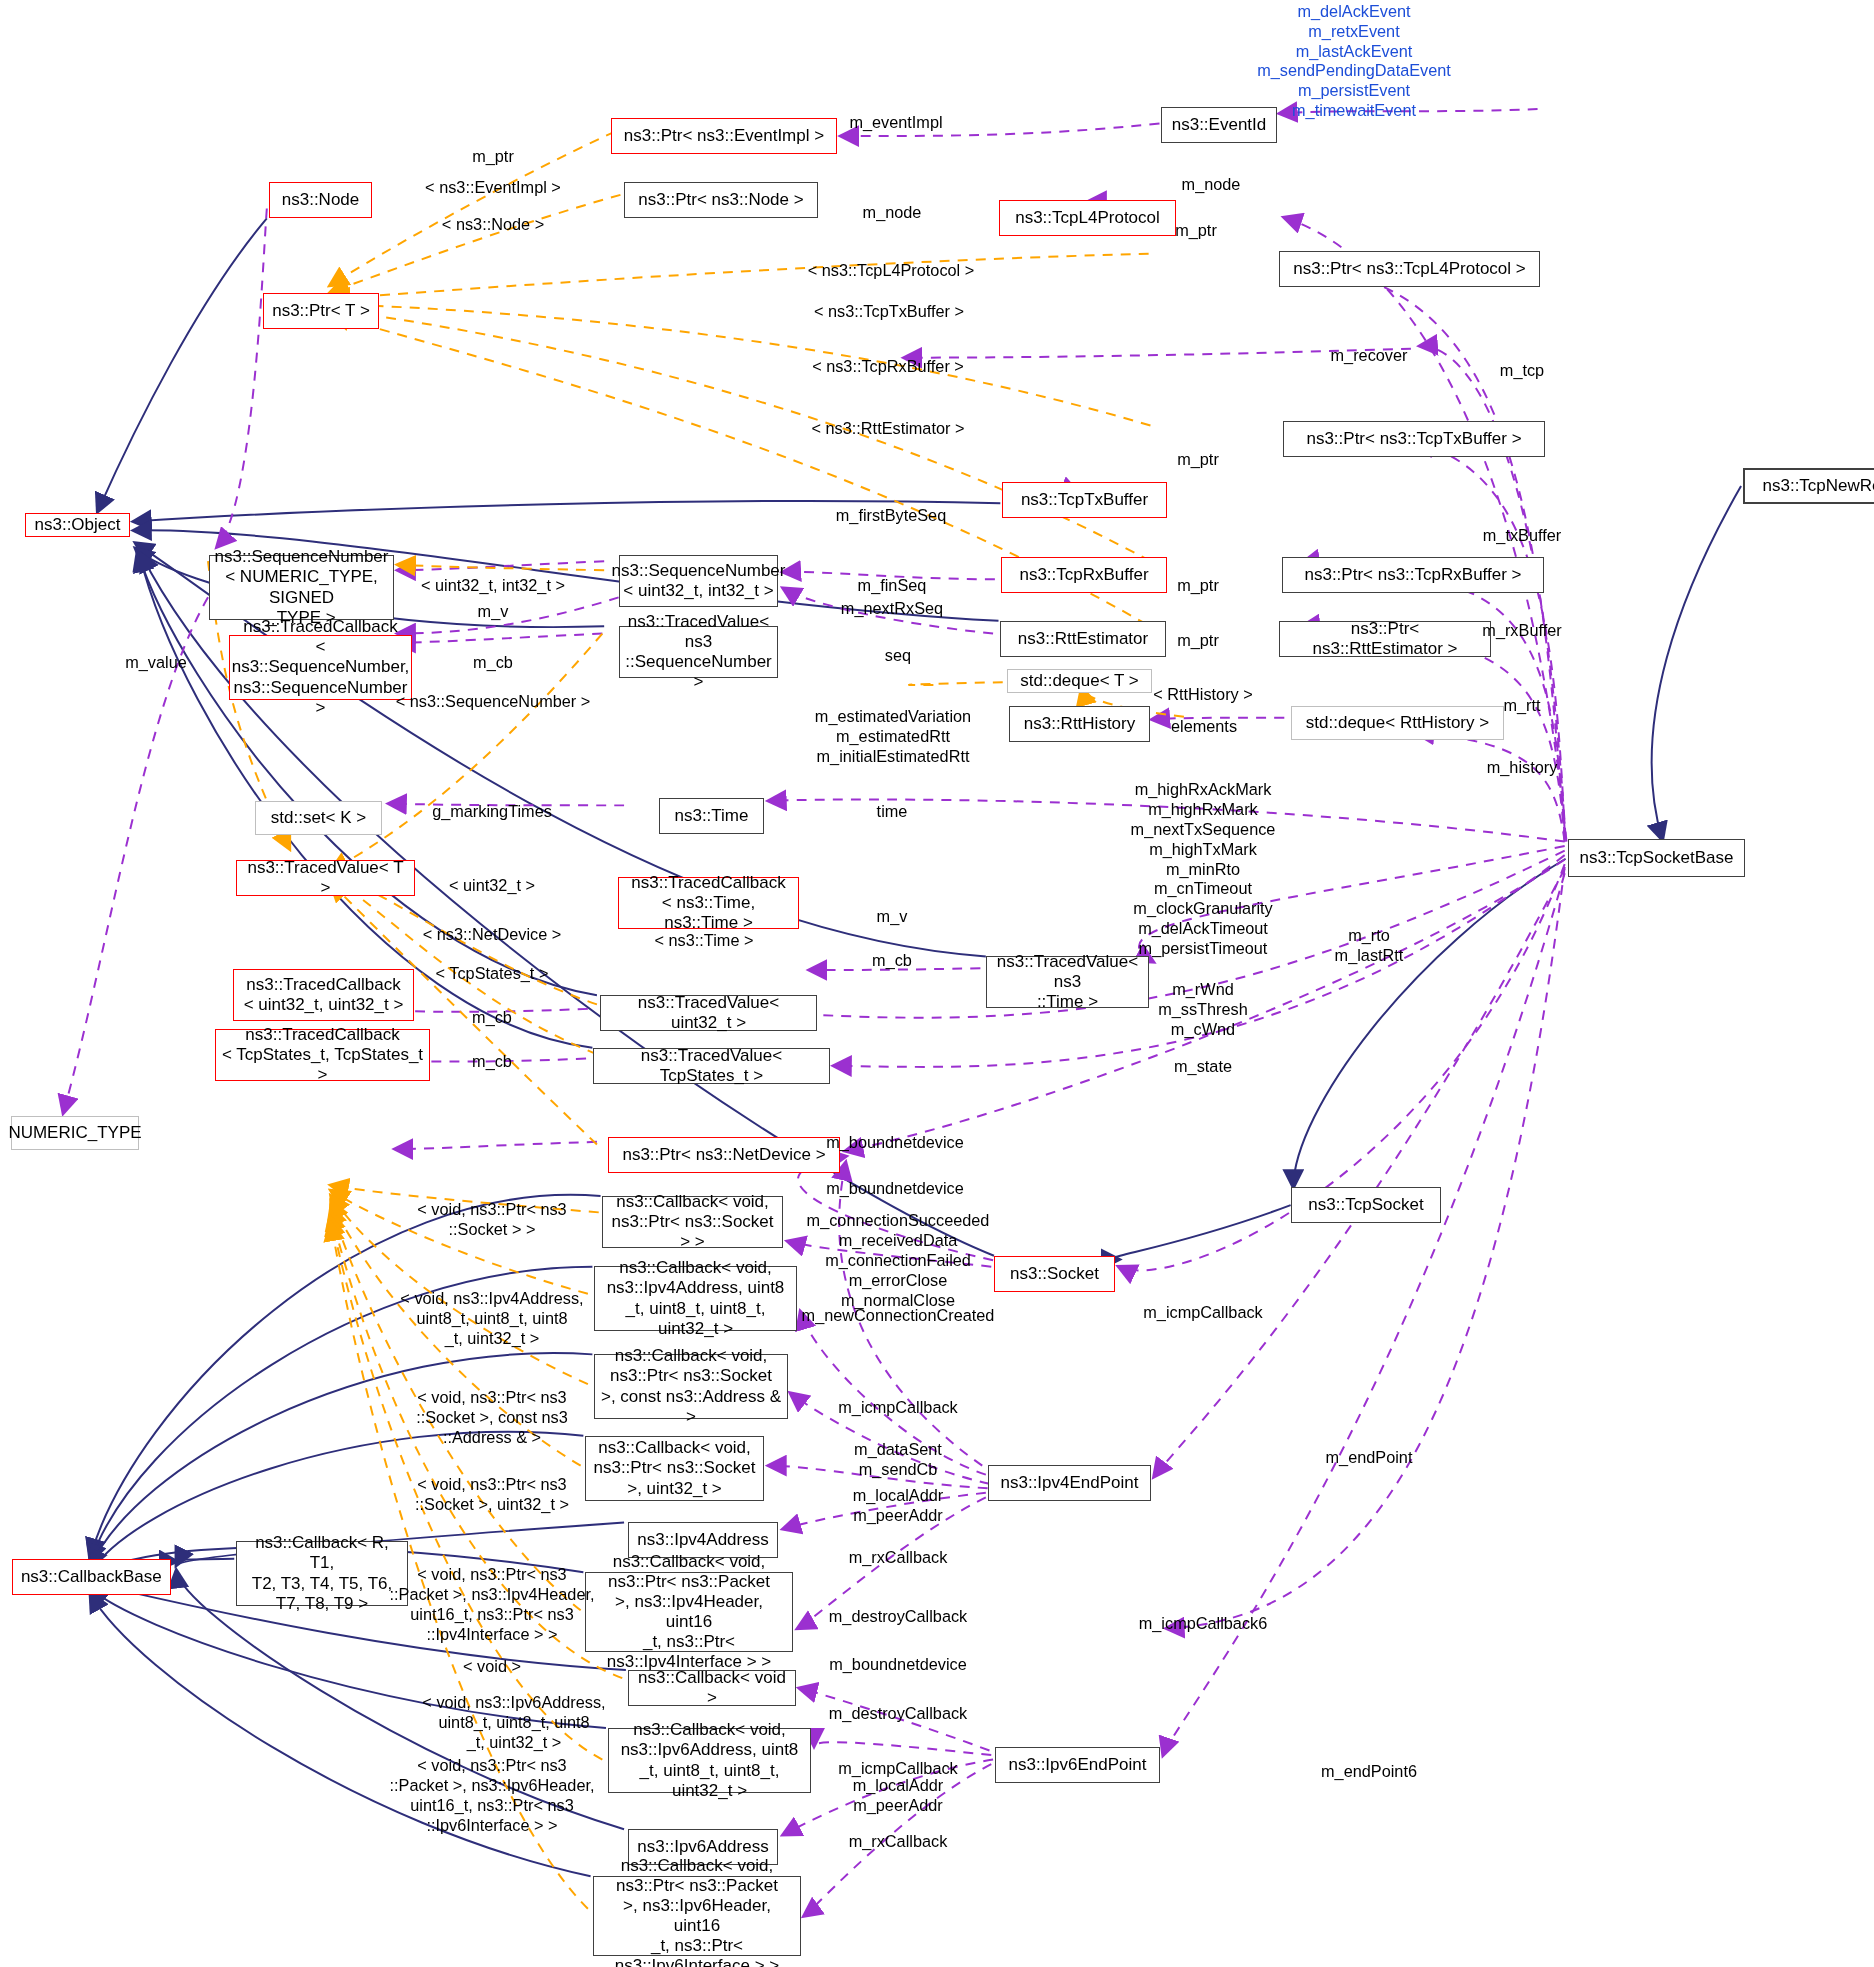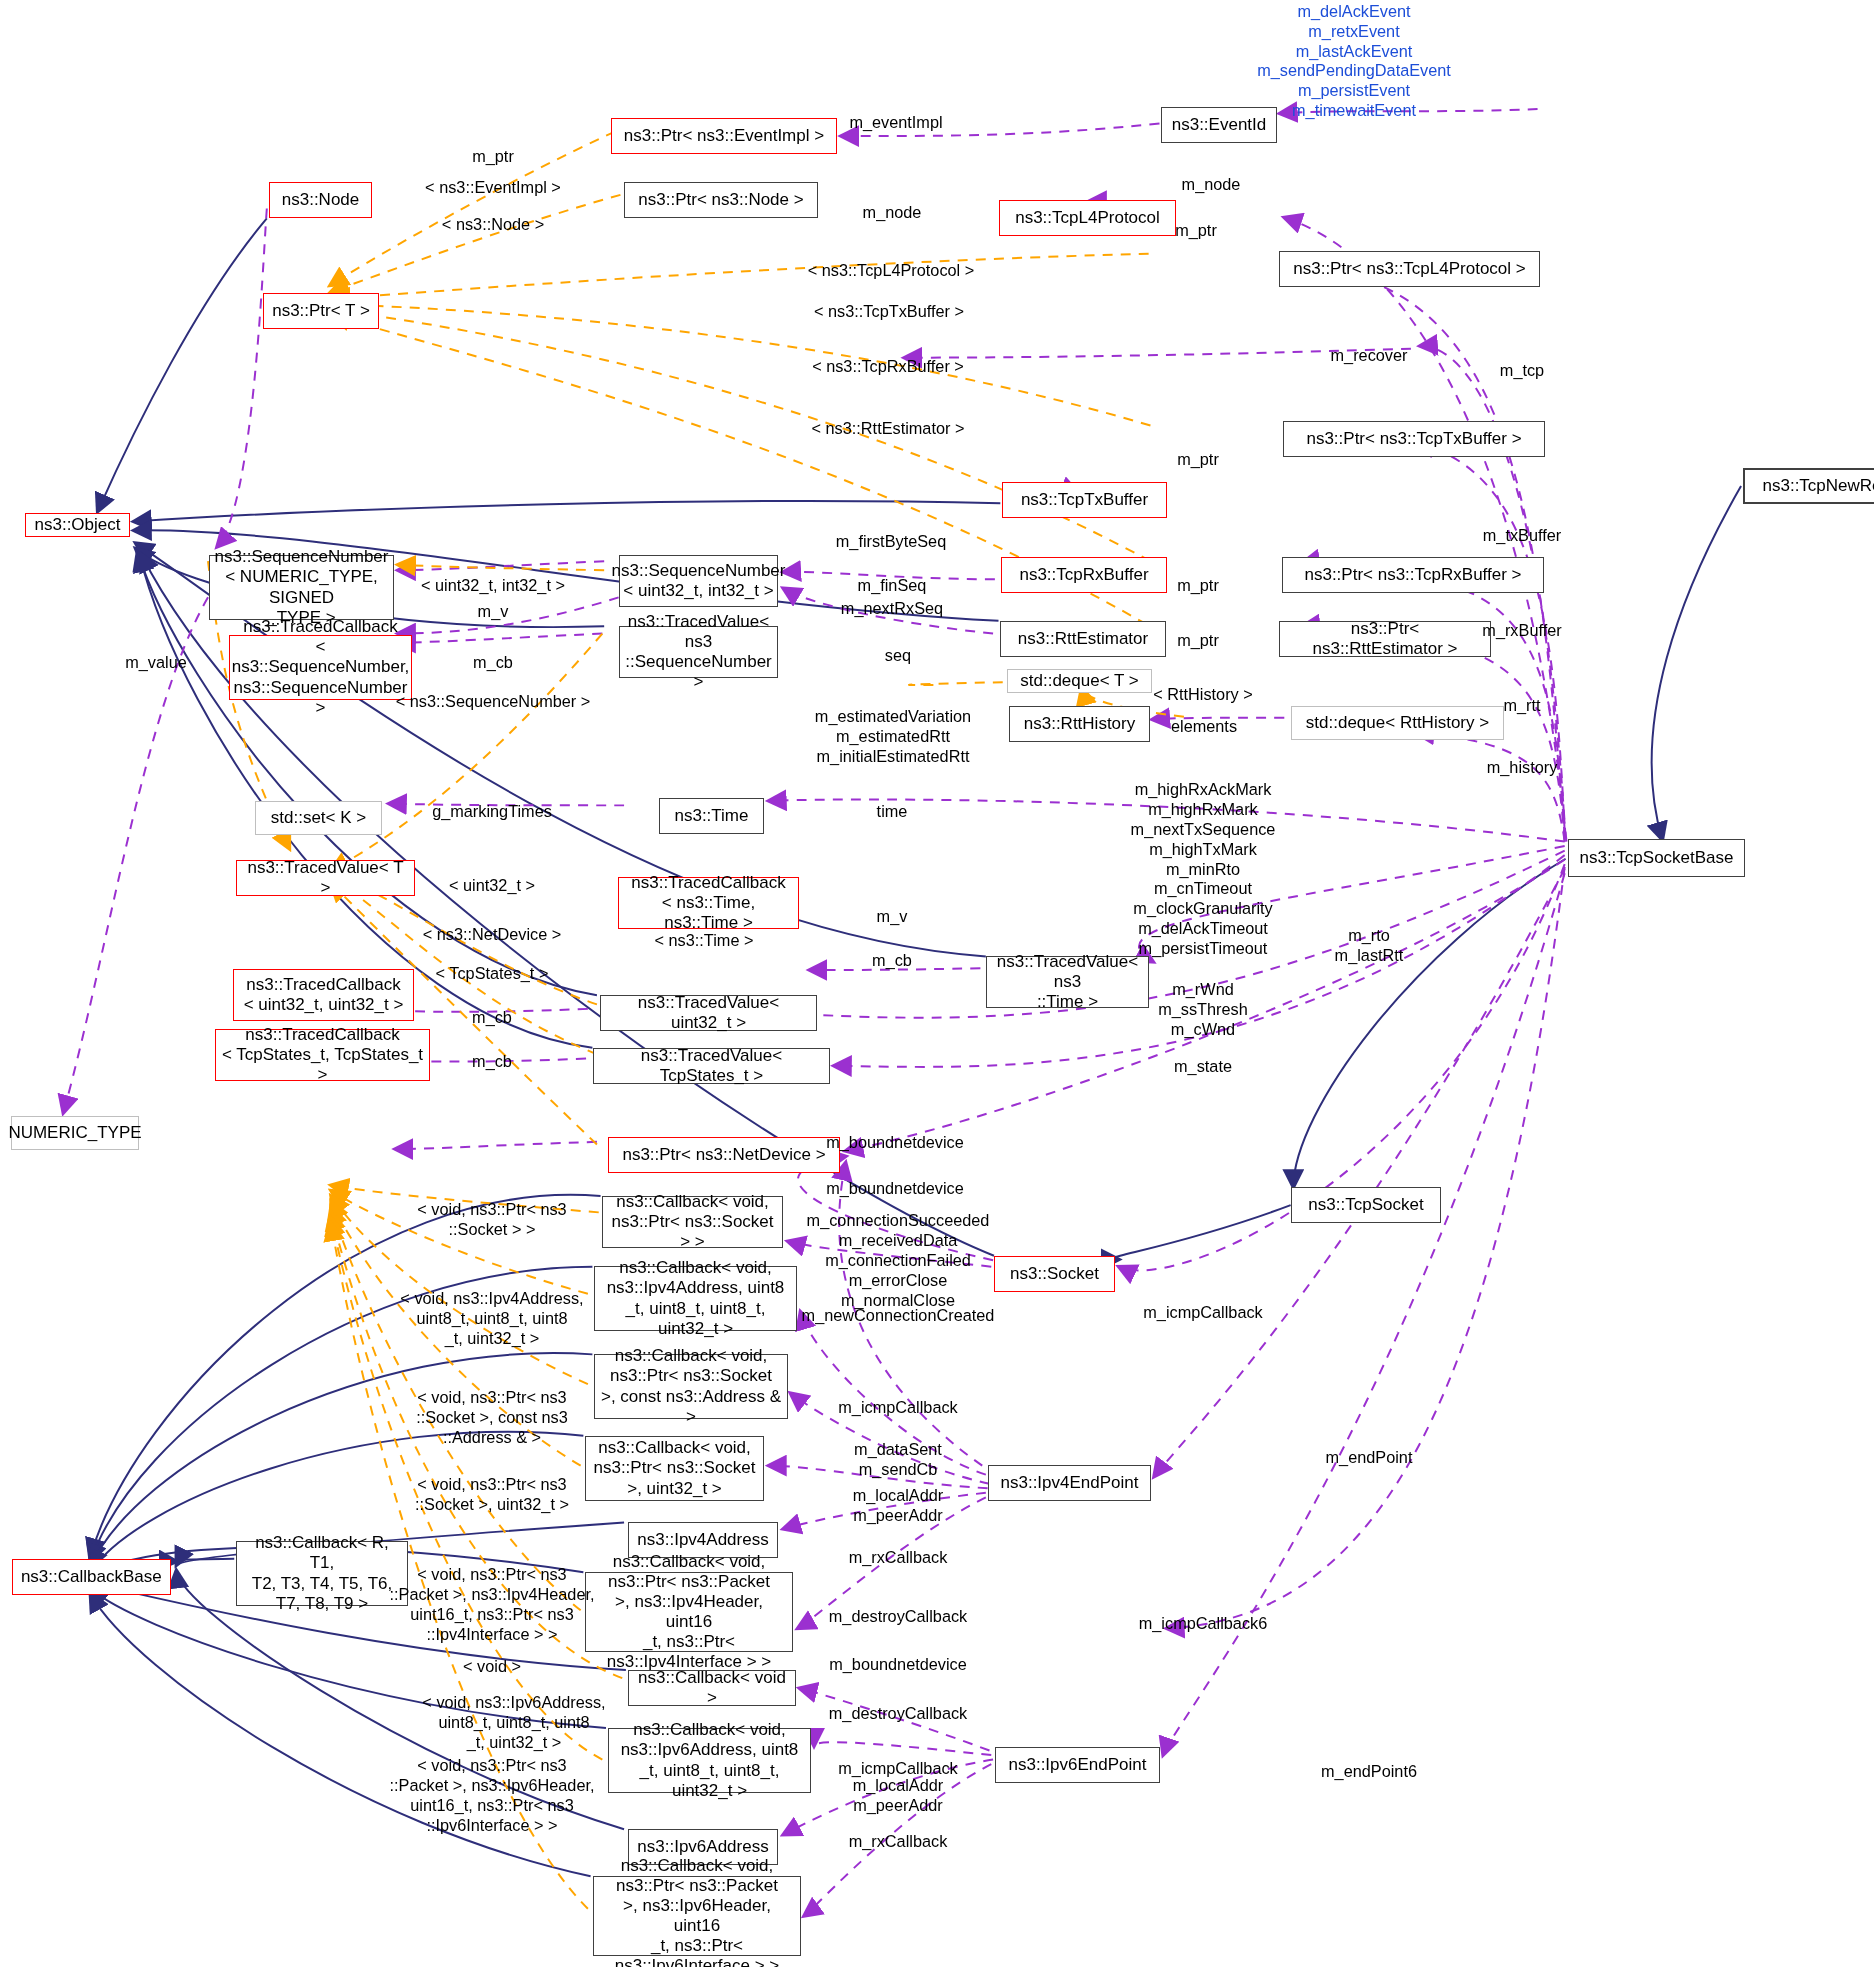--- a/index.html
+++ b/index.html
@@ -245,21 +245,21 @@
     <div class="elabel" style="left: 892px; top: 203px;">m_node</div>
     <div class="elabel" style="left: 1196px; top: 221px;">m_ptr</div>
     <div class="elabel" style="left: 493px; top: 215px;">&lt; ns3::Node &gt;</div>
     <div class="elabel" style="left: 891px; top: 261px;">&lt; ns3::TcpL4Protocol &gt;</div>
     <div class="elabel" style="left: 889px; top: 302px;">&lt; ns3::TcpTxBuffer &gt;</div>
     <div class="elabel" style="left: 888px; top: 357px;">&lt; ns3::TcpRxBuffer &gt;</div>
     <div class="elabel" style="left: 1369px; top: 346px;">m_recover</div>
     <div class="elabel" style="left: 1522px; top: 361px;">m_tcp</div>
     <div class="elabel" style="left: 888px; top: 395px; margin-top: 24px;">&lt; ns3::RttEstimator &gt;</div>
     <div class="elabel" style="left: 1198px; top: 450px;">m_ptr</div>
-    <div class="elabel" style="left: 891px; top: 532px;">m_firstByteSeq</div>
+    <div class="elabel" style="left: 891px; top: 506px;">m_firstByteSeq</div>
     <div class="elabel" style="left: 1522px; top: 526px;">m_txBuffer</div>
     <div class="elabel" style="left: 493px; top: 576px;">&lt; uint32_t, int32_t &gt;</div>
     <div class="elabel" style="left: 493px; top: 602px;">m_v</div>
     <div class="elabel" style="left: 892px; top: 576px;">m_finSeq</div>
     <div class="elabel" style="left: 892px; top: 599px;">m_nextRxSeq</div>
     <div class="elabel" style="left: 1198px; top: 576px;">m_ptr</div>
     <div class="elabel" style="left: 1522px; top: 621px;">m_rxBuffer</div>
     <div class="elabel" style="left: 156px; top: 653px;">m_value</div>
     <div class="elabel" style="left: 493px; top: 653px;">m_cb</div>
     <div class="elabel" style="left: 898px; top: 646px;">seq</div>

